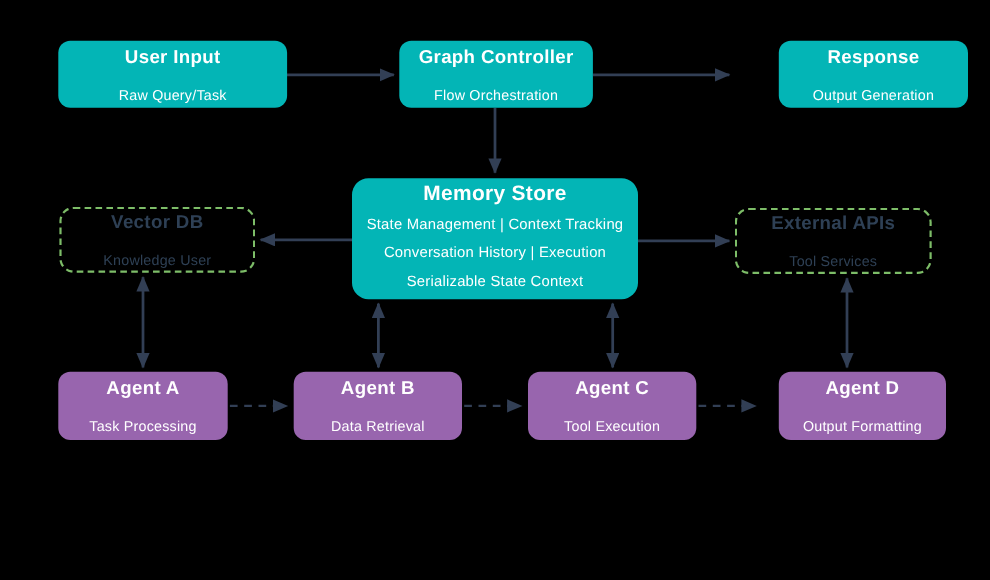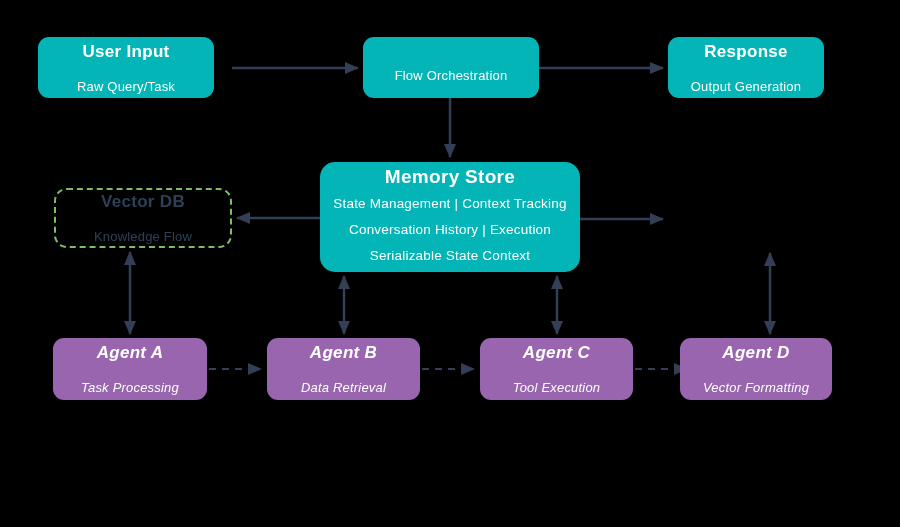--- a/index.html
+++ b/index.html
@@ -32,21 +32,21 @@
     box-sizing:border-box;
     display:flex;
     flex-direction:column;
     align-items:center;
     justify-content:center;
     text-align:center;
     border-radius:11px;
     color:var(--node-text);
   }
   .node.process{ background:var(--process-fill); }
-  .node.agent{ background:var(--agent-fill);font-style:italic; }
+  .node.agent{ background:var(--agent-fill); }
   .node.datastore{
     background:transparent;
     border:2px dashed var(--datastore-border);
     border-radius:13px;
     color:var(--datastore-text);
     text-align:right;
   }
   .node .title{
     font-size:17px;
     font-weight:700;
@@ -91,60 +91,65 @@
       <line x1="580" y1="219" x2="663" y2="219" stroke="#323f55" stroke-width="2.5" marker-end="url(#ah)"></line>
       <line x1="130" y1="252" x2="130" y2="334" stroke="#323f55" stroke-width="2.5" marker-end="url(#ah)" marker-start="url(#ah)"></line>
       <line x1="344" y1="276" x2="344" y2="334" stroke="#323f55" stroke-width="2.5" marker-end="url(#ah)" marker-start="url(#ah)"></line>
       <line x1="557" y1="276" x2="557" y2="334" stroke="#323f55" stroke-width="2.5" marker-end="url(#ah)" marker-start="url(#ah)"></line>
       <line x1="770" y1="253" x2="770" y2="334" stroke="#323f55" stroke-width="2.5" marker-end="url(#ah)" marker-start="url(#ah)"></line>
       <line x1="209" y1="369" x2="261" y2="369" stroke="#323f55" stroke-width="2" stroke-dasharray="7 6" marker-end="url(#ah)"></line>
       <line x1="422" y1="369" x2="474" y2="369" stroke="#323f55" stroke-width="2" stroke-dasharray="7 6" marker-end="url(#ah)"></line>
       <line x1="635" y1="369" x2="687" y2="369" stroke="#323f55" stroke-width="2" stroke-dasharray="7 6" marker-end="url(#ah)"></line>
     </svg>
 
-  <div class="node process" style="left:38px;top:37px;width:176px;height:61px">
+  <div class="node process" style="left:53px;top:37px;width:208px;height:61px">
     <div class="title">User Input</div>
     <div class="subtitle">Raw Query/Task</div>
   </div>
 
   <div class="node process" style="left:363px;top:37px;width:176px;height:61px">
+    <div class="title">Graph Controller</div>
     <div class="subtitle">Flow Orchestration</div>
   </div>
 
-  <div class="node process" style="left:668px;top:37px;width:156px;height:61px">
+  <div class="node process" style="left:708px;top:37px;width:172px;height:61px">
     <div class="title">Response</div>
     <div class="subtitle">Output Generation</div>
   </div>
 
   <div class="node process memory" style="left:320px;top:162px;width:260px;height:110px">
     <div class="title">Memory Store</div>
     <div class="mline">State Management | Context Tracking</div>
     <div class="mline">Conversation History | Execution</div>
     <div class="mline">Serializable State Context</div>
   </div>
 
   <div class="node datastore" style="left:54px;top:188px;width:178px;height:60px">
     <div class="title">Vector DB</div>
-    <div class="subtitle">Knowledge Flow</div>
+    <div class="subtitle">Knowledge User</div>
   </div>
 
+  <div class="node datastore" style="left:668px;top:189px;width:179px;height:60px">
+    <div class="title">External APIs</div>
+    <div class="subtitle">Tool Services</div>
+  </div>
 
   <div class="node agent" style="left:53px;top:338px;width:154px;height:62px">
     <div class="title">Agent A</div>
     <div class="subtitle">Task Processing</div>
   </div>
 
   <div class="node agent" style="left:480px;top:338px;width:153px;height:62px">
     <div class="title">Agent C</div>
     <div class="subtitle">Tool Execution</div>
   </div>
 
   <div class="node agent" style="left:267px;top:338px;width:153px;height:62px">
     <div class="title">Agent B</div>
     <div class="subtitle">Data Retrieval</div>
   </div>
 
-  <div class="node agent" style="left:680px;top:338px;width:152px;height:62px">
+  <div class="node agent" style="left:708px;top:338px;width:152px;height:62px">
     <div class="title">Agent D</div>
-    <div class="subtitle">Vector Formatting</div>
+    <div class="subtitle">Output Formatting</div>
   </div>
 
 </div>
 
 </body></html>

